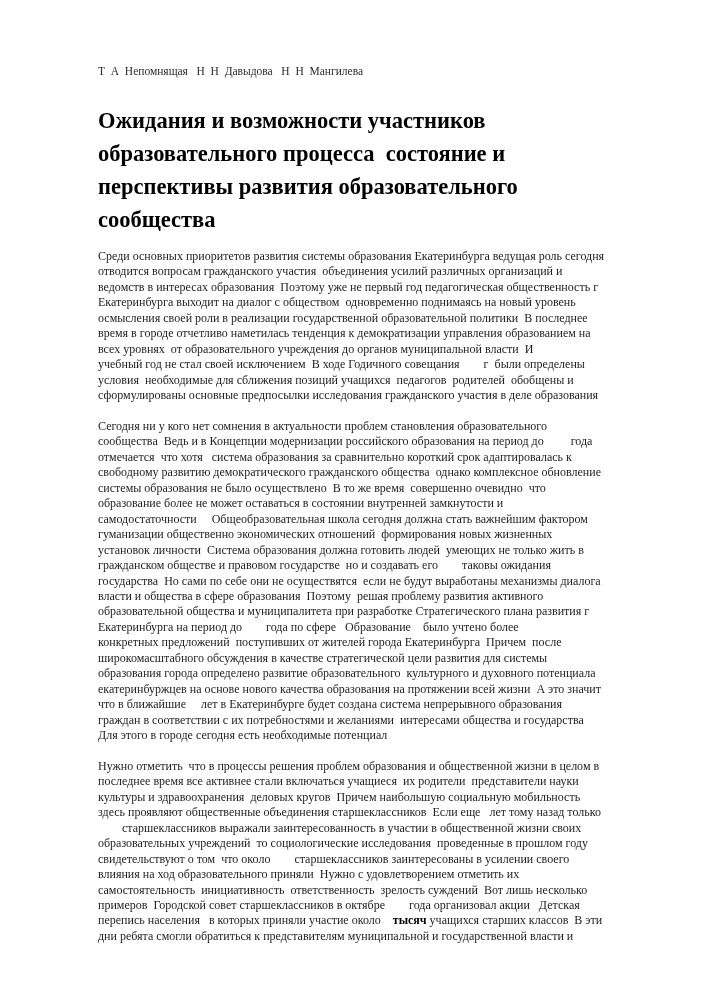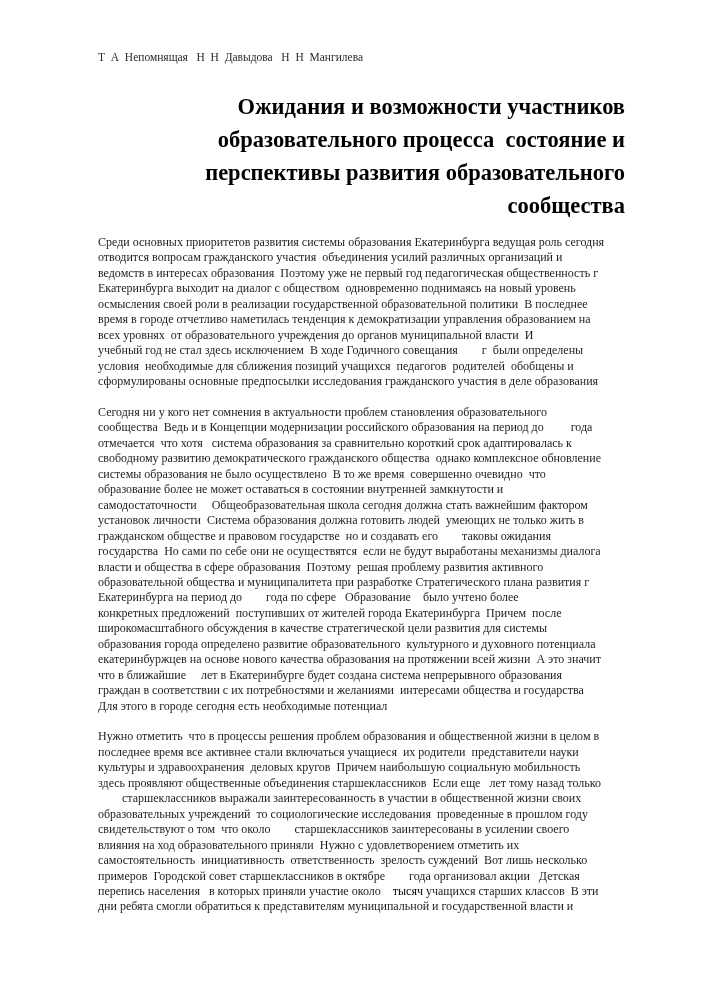--- a/index.html
+++ b/index.html
@@ -12,53 +12,53 @@
     width: 709px;
     height: 1004px;
     background: #ffffff;
     font-family: "Liberation Serif", "DejaVu Serif", serif;
     color: #1d1d1d;
     overflow: hidden;
   }
   .content {
     position: absolute;
     left: 98px;
-    top: 50px;
+    top: 64px;
     width: 527px;
   }
   .authors {
     font-size: 11.5px;
     line-height: 15px;
     white-space: pre;
     color: #2b2b2b;
   }
   .title {
     margin: 25px 0 0 0;
     font-size: 22.5px;
     line-height: 33px;
     font-weight: 700;
-    text-align: right;
+    text-align: left;
     color: #000000;
   }
   .title .title-line {
     white-space: pre;
   }
   .body-text {
     margin-top: 13px;
     font-size: 12px;
     line-height: 15.45px;
   }
   .para {
     margin: 0 0 15.45px 0;
   }
   .line {
     white-space: pre;
   }
   .b {
-    font-weight: 400;
+    font-weight: 700;
     color: #000000;
   }
 </style>
 </head>
 <body>
 
 <div class="page">
   <div class="content">
     <div class="authors">Т  А  Непомнящая   Н  Н  Давыдова   Н  Н  Мангилева</div>
 
@@ -71,32 +71,33 @@
 
     <div class="body-text">
         <div class="para">
           <div class="line">Среди основных приоритетов развития системы образования Екатеринбурга ведущая роль сегодня</div>
           <div class="line">отводится вопросам гражданского участия  объединения усилий различных организаций и</div>
           <div class="line">ведомств в интересах образования  Поэтому уже не первый год педагогическая общественность г</div>
           <div class="line">Екатеринбурга выходит на диалог с обществом  одновременно поднимаясь на новый уровень</div>
           <div class="line">осмысления своей роли в реализации государственной образовательной политики  В последнее</div>
           <div class="line">время в городе отчетливо наметилась тенденция к демократизации управления образованием на</div>
           <div class="line">всех уровнях  от образовательного учреждения до органов муниципальной власти  И</div>
-          <div class="line">учебный год не стал здесь исключением  В ходе Годичного совещания        г  были определены</div>
+          <div class="line">учебный год не стал своей исключением  В ходе Годичного совещания        г  были определены</div>
           <div class="line">условия  необходимые для сближения позиций учащихся  педагогов  родителей  обобщены и</div>
           <div class="line">сформулированы основные предпосылки исследования гражданского участия в деле образования</div>
         </div>
         <div class="para">
           <div class="line">Сегодня ни у кого нет сомнения в актуальности проблем становления образовательного</div>
           <div class="line">сообщества  Ведь и в Концепции модернизации российского образования на период до         года</div>
           <div class="line">отмечается  что хотя   система образования за сравнительно короткий срок адаптировалась к</div>
           <div class="line">свободному развитию демократического гражданского общества  однако комплексное обновление</div>
           <div class="line">системы образования не было осуществлено  В то же время  совершенно очевидно  что</div>
           <div class="line">образование более не может оставаться в состоянии внутренней замкнутости и</div>
           <div class="line">самодостаточности     Общеобразовательная школа сегодня должна стать важнейшим фактором</div>
+          <div class="line">гуманизации общественно экономических отношений  формирования новых жизненных</div>
           <div class="line">установок личности  Система образования должна готовить людей  умеющих не только жить в</div>
           <div class="line">гражданском обществе и правовом государстве  но и создавать его        таковы ожидания</div>
           <div class="line">государства  Но сами по себе они не осуществятся  если не будут выработаны механизмы диалога</div>
           <div class="line">власти и общества в сфере образования  Поэтому  решая проблему развития активного</div>
           <div class="line">образовательной общества и муниципалитета при разработке Стратегического плана развития г</div>
           <div class="line">Екатеринбурга на период до        года по сфере   Образование    было учтено более</div>
           <div class="line">конкретных предложений  поступивших от жителей города Екатеринбурга  Причем  после</div>
           <div class="line">широкомасштабного обсуждения в качестве стратегической цели развития для системы</div>
           <div class="line">образования города определено развитие образовательного  культурного и духовного потенциала</div>
           <div class="line">екатеринбуржцев на основе нового качества образования на протяжении всей жизни  А это значит</div>

